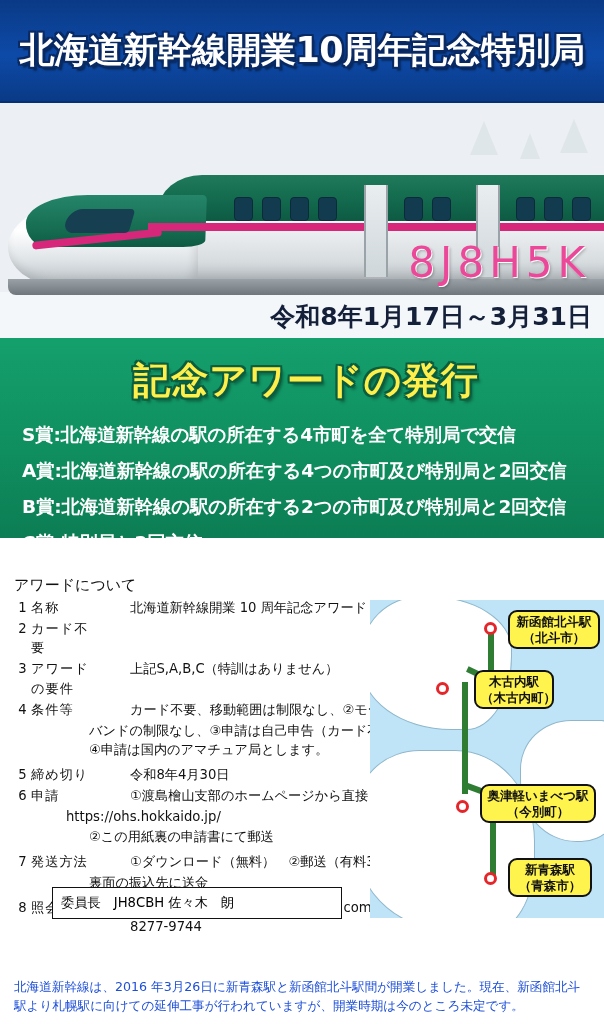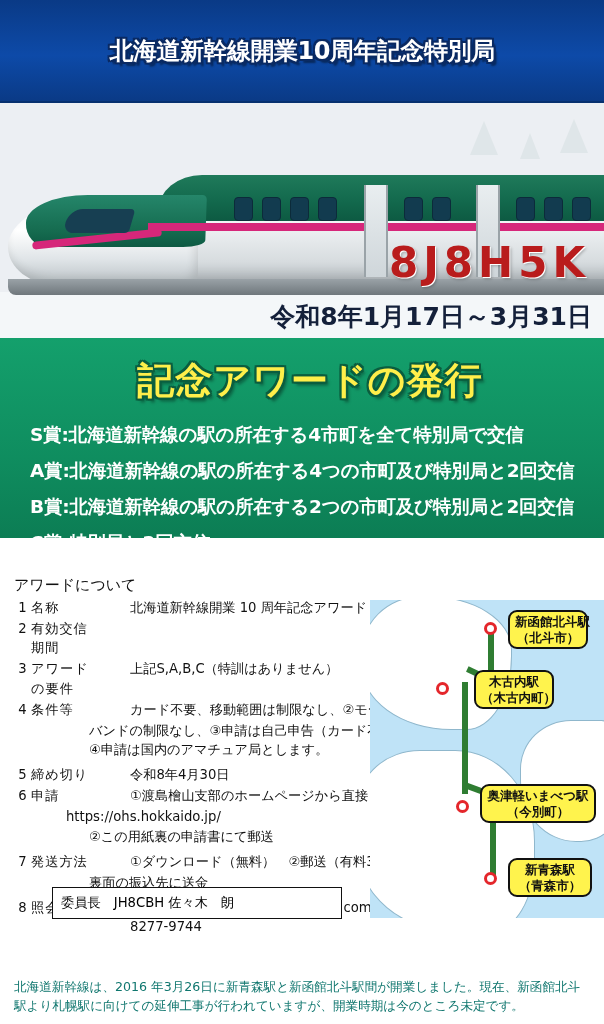--- a/index.html
+++ b/index.html
@@ -32,21 +32,21 @@
     background: linear-gradient(#0a3a86, #0d4aa8 55%, #0a3a86);
     display: flex;
     align-items: center;
     justify-content: center;
     box-sizing: border-box;
     border-bottom: 2px solid #06306f;
   }
   .top-banner-title {
     font-family: "DejaVu Sans", sans-serif;
     font-weight: bold;
-    font-size: 24px;
+    font-size: 35px;
     letter-spacing: -0.5px;
     color: #ffffff;
     text-shadow:
        2px 0 0 #0a2a63, -2px 0 0 #0a2a63, 0 2px 0 #0a2a63, 0 -2px 0 #0a2a63,
        2px 2px 0 #0a2a63, -2px -2px 0 #0a2a63, 2px -2px 0 #0a2a63, -2px 2px 0 #0a2a63,
        3px 4px 2px rgba(0,0,0,0.45);
     white-space: nowrap;
   }
 
   
@@ -132,23 +132,23 @@
     background: linear-gradient(#9aa2a7, #6f777c);
     border-radius: 0 0 8px 8px;
   }
 
   
   .callsign {
     position: absolute;
     right: 14px;
     top: 238px;
     font-size: 42px;
-    font-weight: bold;
+    font-weight: normal;
     letter-spacing: 5px;
-    color: #b91c1c;
+    color: #ec4899;
     text-shadow: 1px 1px 0 #ffffff, 2px 2px 3px rgba(0,0,0,0.25);
     font-family: "DejaVu Sans", sans-serif;
   }
   .date-range {
     position: absolute;
     right: 12px;
     top: 300px;
     font-size: 25px;
     font-weight: bold;
     color: #14203a;
@@ -158,21 +158,21 @@
 
   
   .green-section {
     position: absolute;
     left: 0; top: 338px;
     width: 604px;
     height: 200px;
     background: linear-gradient(#14a06c, #0f8d5f 60%, #0c7d54);
     color: #ffffff;
     box-sizing: border-box;
-    padding: 6px 8px 0 24px;
+    padding: 6px 8px 0 16px;
   }
   .green-title {
     text-align: center;
     font-size: 37px;
     font-weight: bold;
     color: #ffef4a;
     text-shadow:
       2px 0 0 #0b5e3f, -2px 0 0 #0b5e3f, 0 2px 0 #0b5e3f, 0 -2px 0 #0b5e3f,
       2px 2px 0 #0b5e3f, -2px -2px 0 #0b5e3f, 2px -2px 0 #0b5e3f, -2px 2px 0 #0b5e3f,
       3px 4px 3px rgba(0,0,0,0.35);
@@ -288,21 +288,21 @@
 
   
   .footer {
     position: absolute;
     left: 0; bottom: 0;
     width: 604px;
     padding: 6px 14px 8px 14px;
     box-sizing: border-box;
     font-size: 12.6px;
     line-height: 1.55;
-    color: #0f766e;
+    color: #1d4ed8;
     background: #ffffff;
   }
 </style>
 </head>
 <body>
 
 <div class="poster">
 
   <div class="top-banner">
     <div class="top-banner-title">北海道新幹線開業10周年記念特別局</div>
@@ -360,21 +360,21 @@
     <div class="detail-list">
 
       <div class="drow">
         <div class="dnum">1</div>
         <div class="dlabel">名称</div>
         <div class="dval">北海道新幹線開業 10 周年記念アワード</div>
       </div>
 
       <div class="drow">
         <div class="dnum">2</div>
-        <div class="dlabel">有効交信期間</div>
+        <div class="dlabel">カード不要</div>
       </div>
 
       <div class="drow">
         <div class="dnum">3</div>
         <div class="dlabel">アワードの要件</div>
         <div class="dval">上記S,A,B,C（特訓はありません）</div>
       </div>
 
       <div class="drow">
         <div class="dnum">4</div>
@@ -427,21 +427,21 @@
     <div class="rail" style="left:96px; top:72px; width:28px; height:6px; transform:rotate(25deg);"></div>
     <div class="rail" style="left:92px; top:82px; width:6px; height:112px;"></div>
     <div class="rail" style="left:94px; top:188px; width:34px; height:6px; transform:rotate(20deg);"></div>
     <div class="rail" style="left:120px; top:196px; width:6px; height:84px;"></div>
 
     <div class="station-dot" style="left:114px; top:22px;"></div>
     <div class="station-dot" style="left:66px; top:82px;"></div>
     <div class="station-dot" style="left:86px; top:200px;"></div>
     <div class="station-dot" style="left:114px; top:272px;"></div>
 
-    <div class="station-label" style="left:138px; top:10px; width:80px;">
+    <div class="station-label" style="left:138px; top:10px; width:92px;">
       <div>新函館北斗駅</div>
       <div>（北斗市）</div>
     </div>
     <div class="station-label" style="left:104px; top:70px; width:80px;">
       <div>木古内駅</div>
       <div>（木古内町）</div>
     </div>
     <div class="station-label" style="left:110px; top:184px; width:116px;">
       <div>奥津軽いまべつ駅</div>
       <div>（今別町）</div>

